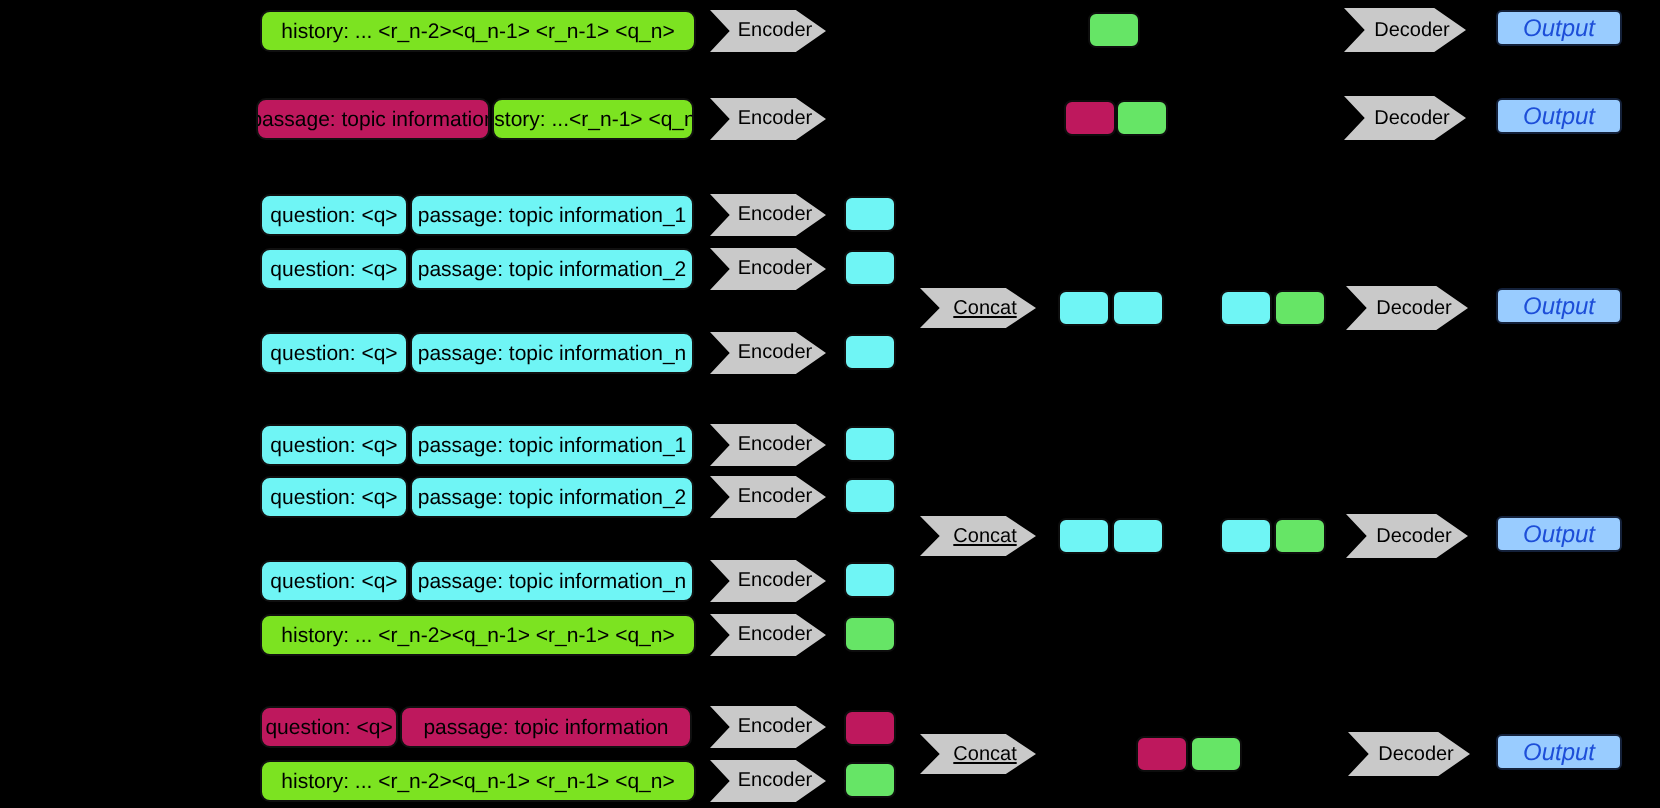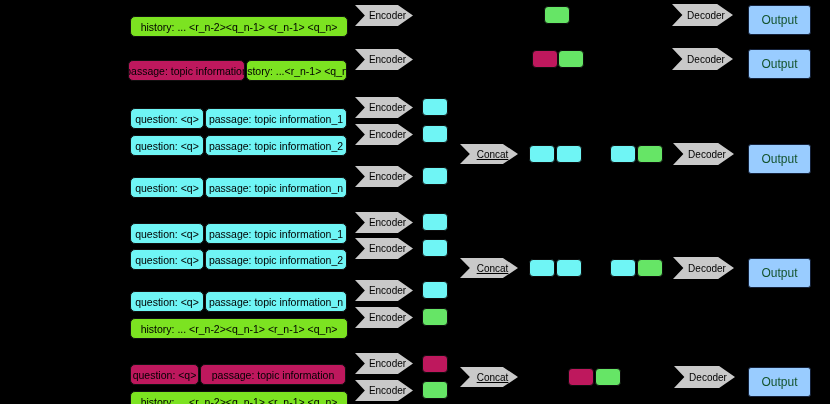--- a/index.html
+++ b/index.html
@@ -3,43 +3,43 @@
 <meta charset="utf-8">
 <style>
   html,body{margin:0;padding:0;background:#000;}
   #canvas{
     position:relative;width:830px;height:404px;background:#000;overflow:hidden;
     font-family:"Liberation Sans", sans-serif;
   }
   .box{
     position:absolute;height:21px;box-sizing:border-box;border:1px solid #101010;
     border-radius:5px;display:flex;align-items:center;justify-content:center;
-    font-size:10.5px;color:#000;white-space:nowrap;padding:0 2px;overflow:hidden;margin-top:11px;
+    font-size:10.5px;color:#000;white-space:nowrap;padding:0 2px;overflow:hidden;
   }
   .c-hist{background:#7ce321;}
   .c-grn{background:#66e566;}
   .c-yel{background:#be185d;}
   .c-cyn{background:#6ff5f5;}
   .chip{
     position:absolute;width:26px;height:18px;box-sizing:border-box;
     border:1px solid #0d0d0d;border-radius:4px;
   }
   .arrow{
     position:absolute;height:21px;background:#c9c9c9;color:#000;
     clip-path:polygon(0% 0%, 74% 0%, 100% 50%, 74% 100%, 0% 100%, 17% 50%);
     display:flex;align-items:center;justify-content:center;
     font-size:10px;box-sizing:border-box;padding-left:7px;white-space:nowrap;
   }
   .enc{width:58px;}
   .dec{width:61px;height:22px;}
   .cat{width:58px;height:20px;text-decoration:underline;}
   .out{
-    position:absolute;width:63px;height:30px;box-sizing:border-box;background:#99ccff;
+    position:absolute;width:63px;height:18px;box-sizing:border-box;background:#99ccff;
     border:1px solid #14213a;border-radius:3px;display:flex;align-items:center;
-    justify-content:center;font-size:12px;color:#14532d;
+    justify-content:center;font-size:12px;color:#1d4ed8;font-style:italic;
   }
 </style>
 </head>
 <body>
 
 <div id="canvas">
 
   <div>
     <div class="box c-hist" style="left:130px;top:5px;width:218px">history: ... &lt;r_n-2&gt;&lt;q_n-1&gt; &lt;r_n-1&gt; &lt;q_n&gt;</div>
     <div class="arrow enc" style="left:355px;top:5px">Encoder</div>

